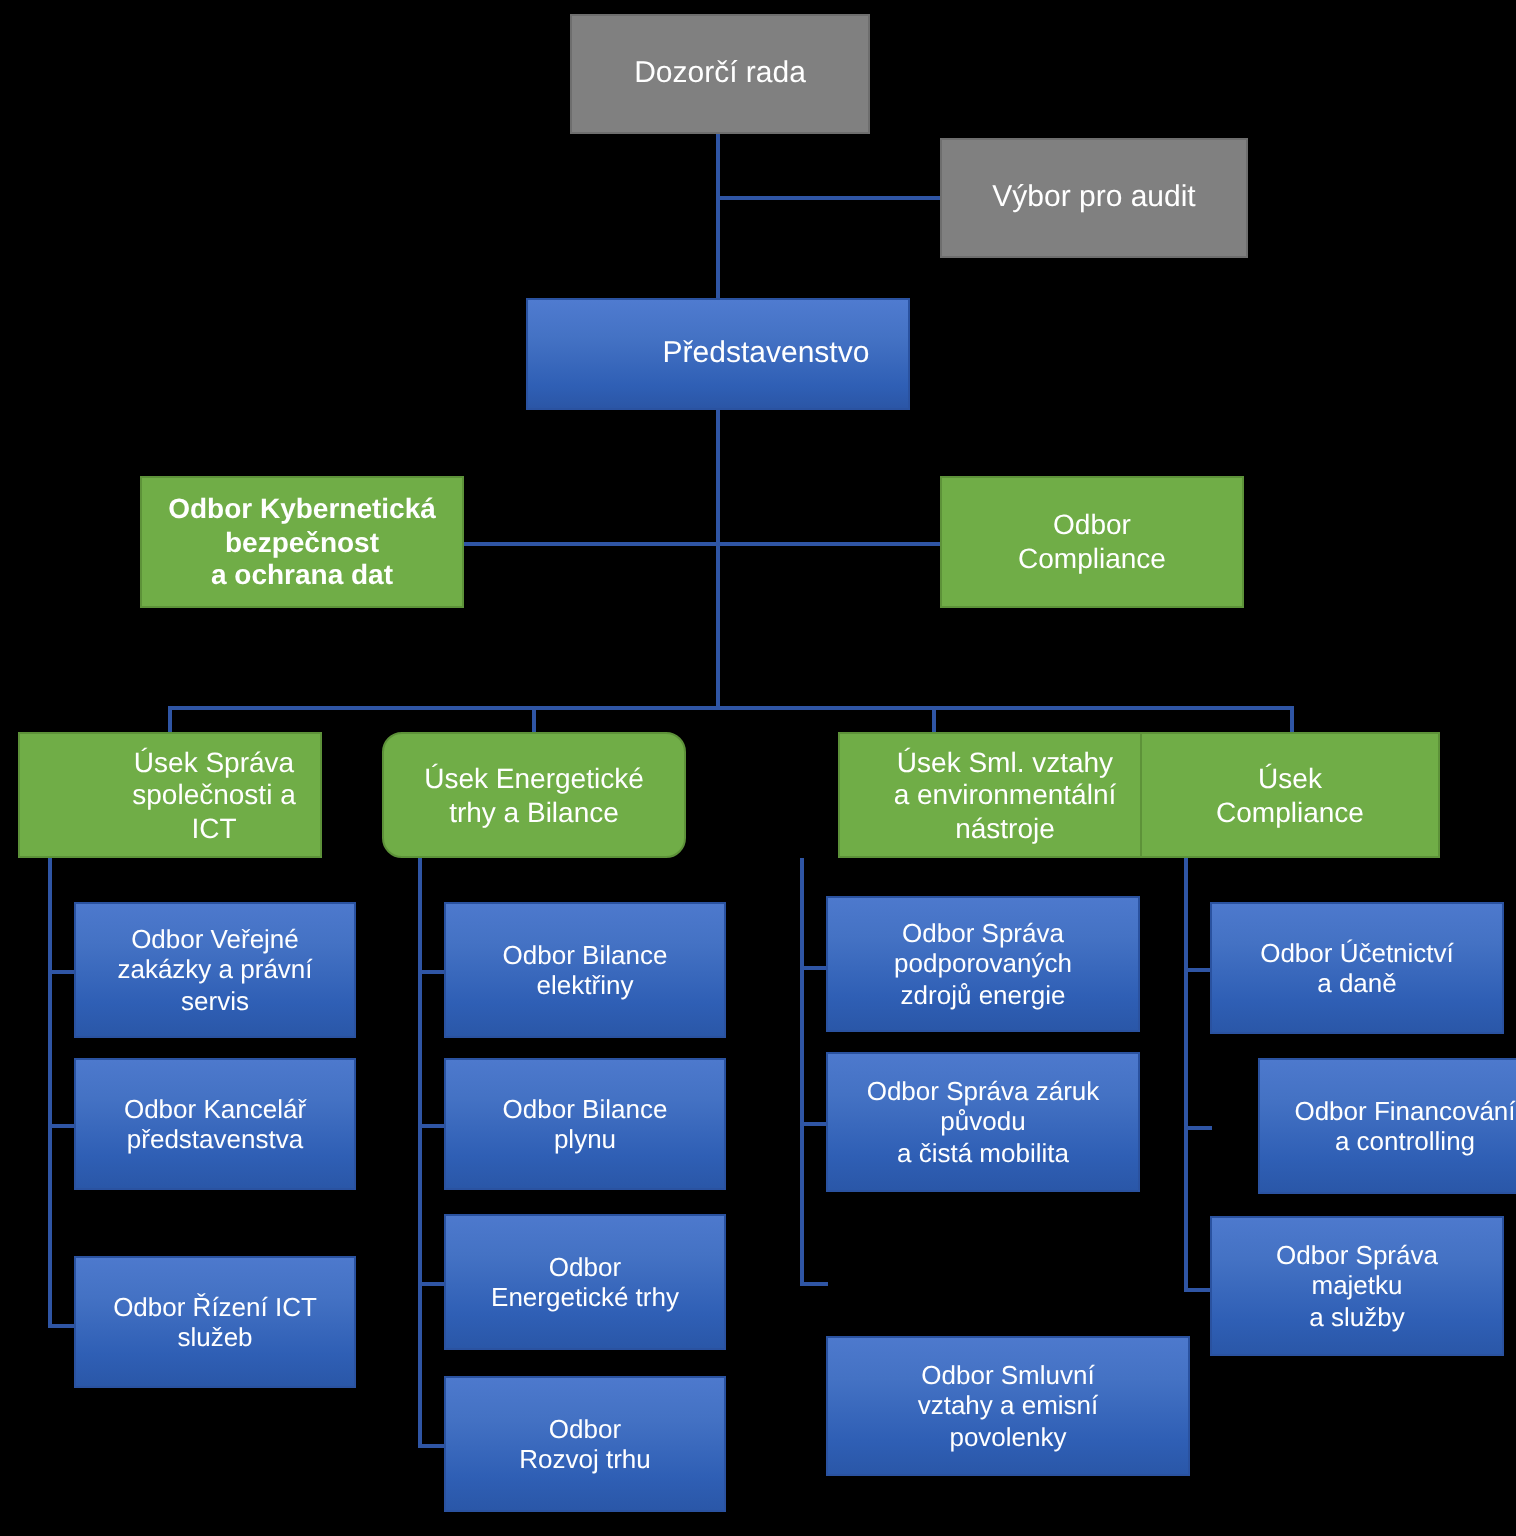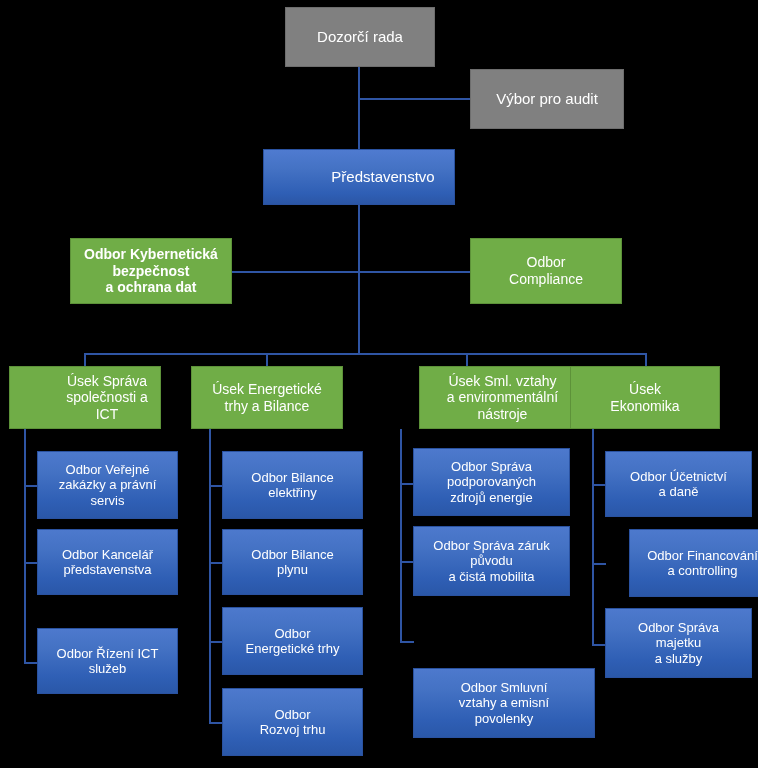--- a/index.html
+++ b/index.html
@@ -119,34 +119,34 @@
   <div class="node green" style="left:470px; top:238px; width:152px; height:66px; font-size:14px;">
     <span class="lbl">Odbor
 Compliance</span>
   </div>
 
   <div class="node green" style="left:9px; top:366px; width:152px; height:63px; font-size:14px;padding-left:44px;">
     <span class="lbl">Úsek Správa
 společnosti a ICT</span>
   </div>
 
-  <div class="node green" style="left:191px; top:366px; width:152px; height:63px; font-size:14px;">
+  <div class="node green" style="left:191px; top:366px; width:152px; height:63px; font-size:14px;border-radius:10px;">
     <span class="lbl">Úsek Energetické
 trhy a Bilance</span>
   </div>
 
   <div class="node green" style="left:383px; top:366px; width:167px; height:63px; font-size:14px;margin-left:36px;">
     <span class="lbl">Úsek Sml. vztahy
 a environmentální
 nástroje</span>
   </div>
 
   <div class="node green" style="left:570px; top:366px; width:150px; height:63px; font-size:14px;">
     <span class="lbl">Úsek
-Ekonomika</span>
+Compliance</span>
   </div>
 
   <div class="node blue" style="left:37px; top:451px; width:141px; height:68px; font-size:13px;">
     <span class="lbl">Odbor Veřejné
 zakázky a právní
 servis</span>
   </div>
 
   <div class="node blue" style="left:37px; top:529px; width:141px; height:66px; font-size:13px;">
     <span class="lbl">Odbor Kancelář

